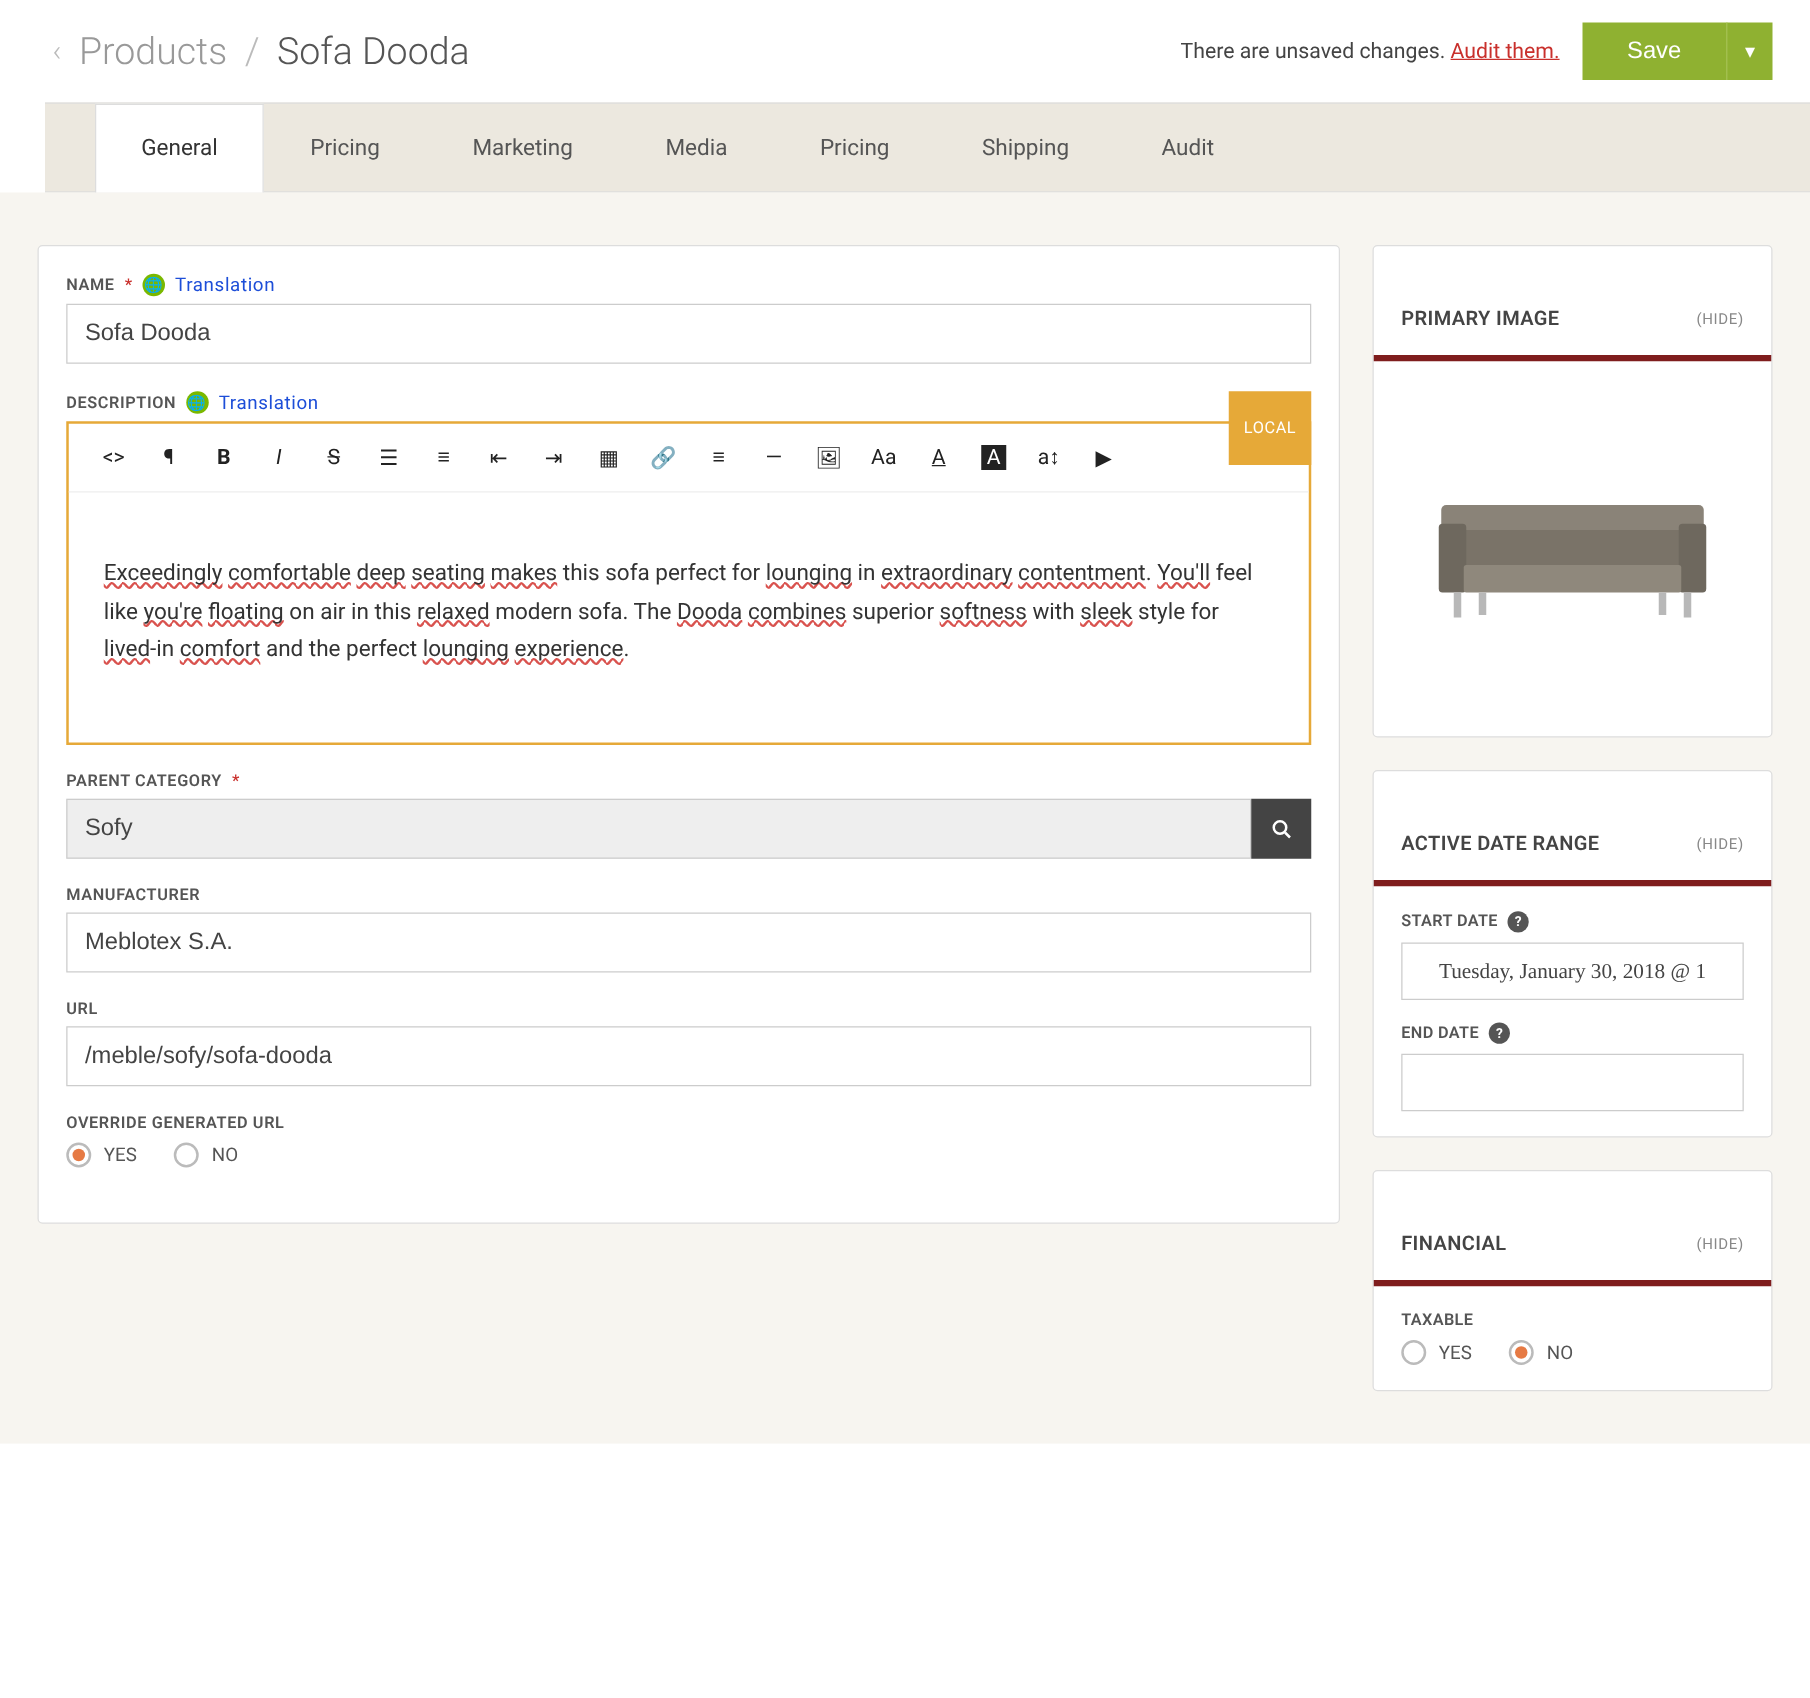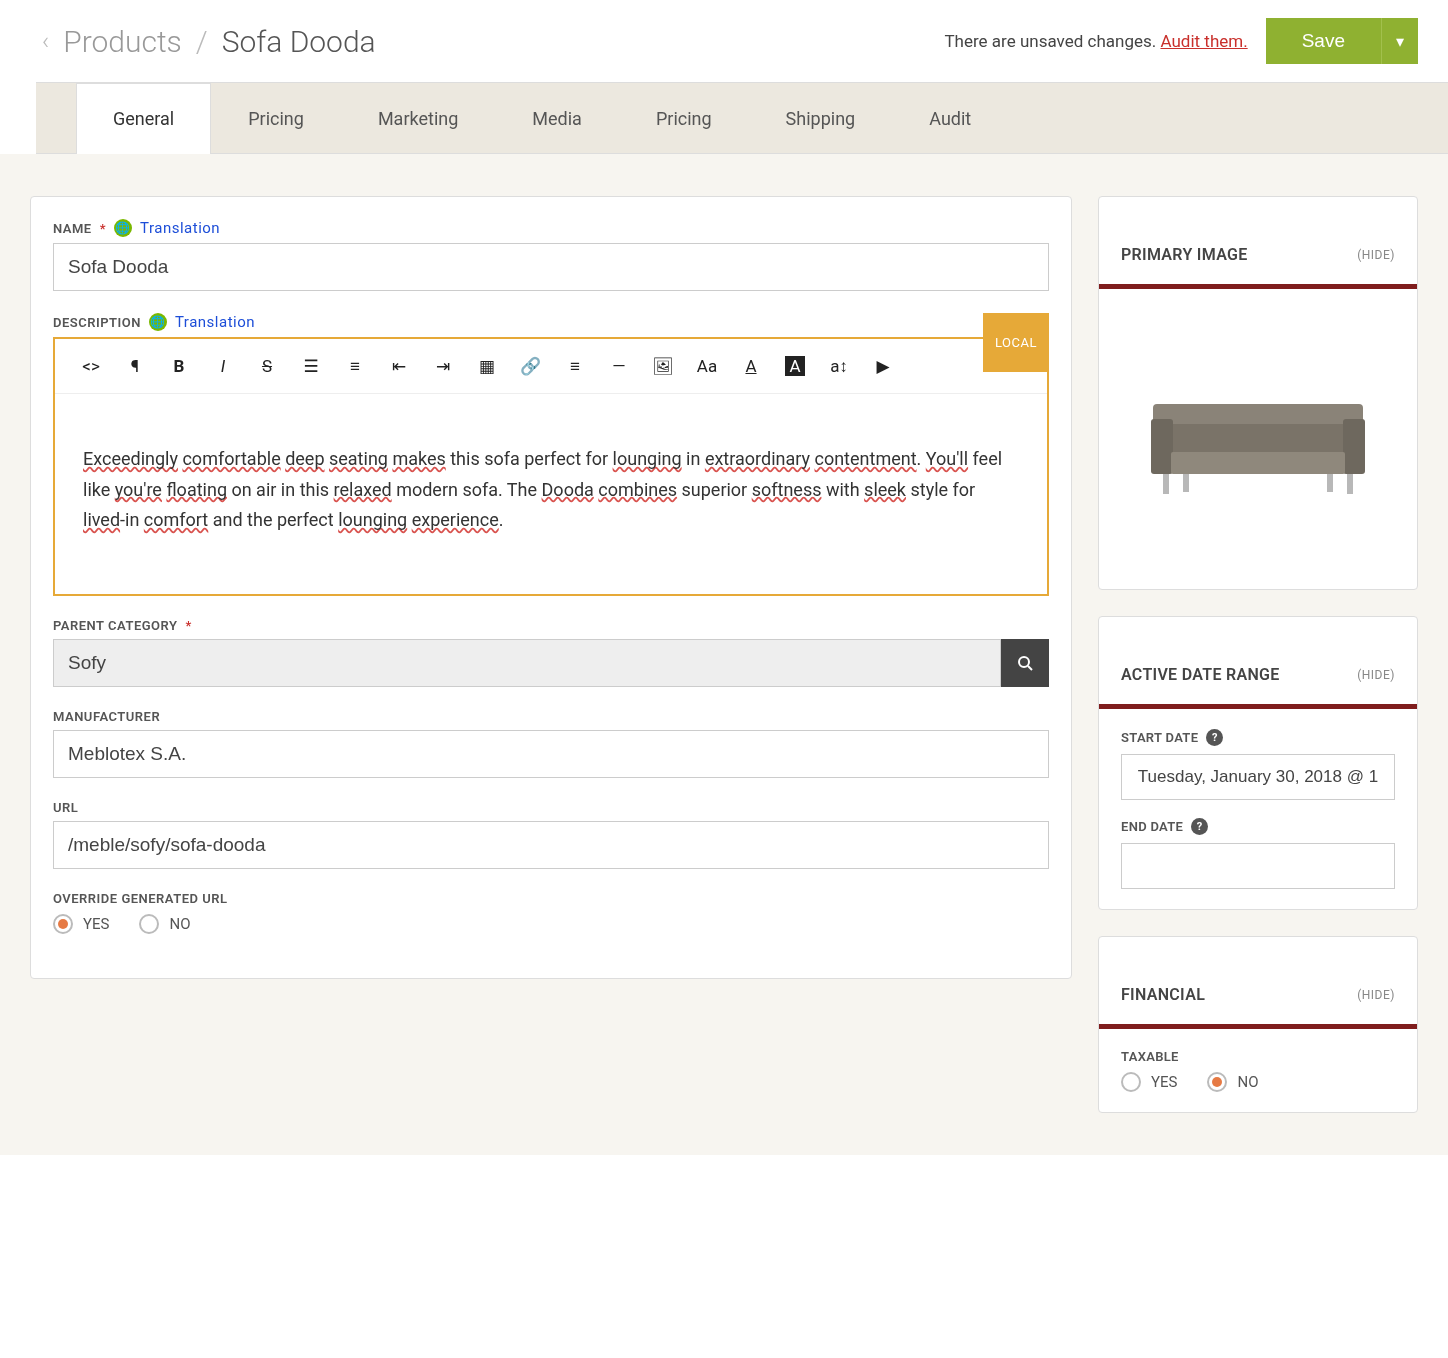--- a/index.html
+++ b/index.html
@@ -56,21 +56,21 @@
     .card-header { display: flex; justify-content: space-between; align-items: center; padding: 20px 22px; border-bottom: 5px solid #7f1d1d; margin-top: 28px; }
     .card-title { font-size: 16px; font-weight: 600; color: #444; letter-spacing: 0.3px; }
     .hide-link { font-size: 12px; color: #888; letter-spacing: 0.5px; }
     .card-body { padding: 20px 22px; }
     
     .product-img { width: 100%; height: 300px; display: flex; align-items: center; justify-content: center; }
     .sofa-svg { width: 250px; height: 150px; }
     
     .sub-label { font-size: 13px; font-weight: 600; color: #555; letter-spacing: 0.3px; display: flex; align-items: center; gap: 8px; margin-bottom: 8px; }
     .help-icon { width: 17px; height: 17px; border-radius: 50%; background: #555; color: #fff; display: inline-flex; align-items: center; justify-content: center; font-size: 11px; font-weight: bold; }
-    .date-input { width: 100%; padding: 12px 14px; font-size: 17px; border: 1px solid #ccc; text-align: center; color: #444; }
+    .date-input { width: 100%; padding: 12px 14px; font-size: 17px; border: 1px solid #ccc; text-align: center; color: #444; font-family: Liberation Serif, serif; }
   </style>
 </head>
 <body>
 
 <div class="topbar">
   <div class="breadcrumb">
     <span class="chevron">‹</span>
     <span>Products</span>
     <span class="sep">/</span>
     <span class="current">Sofa Dooda</span>

